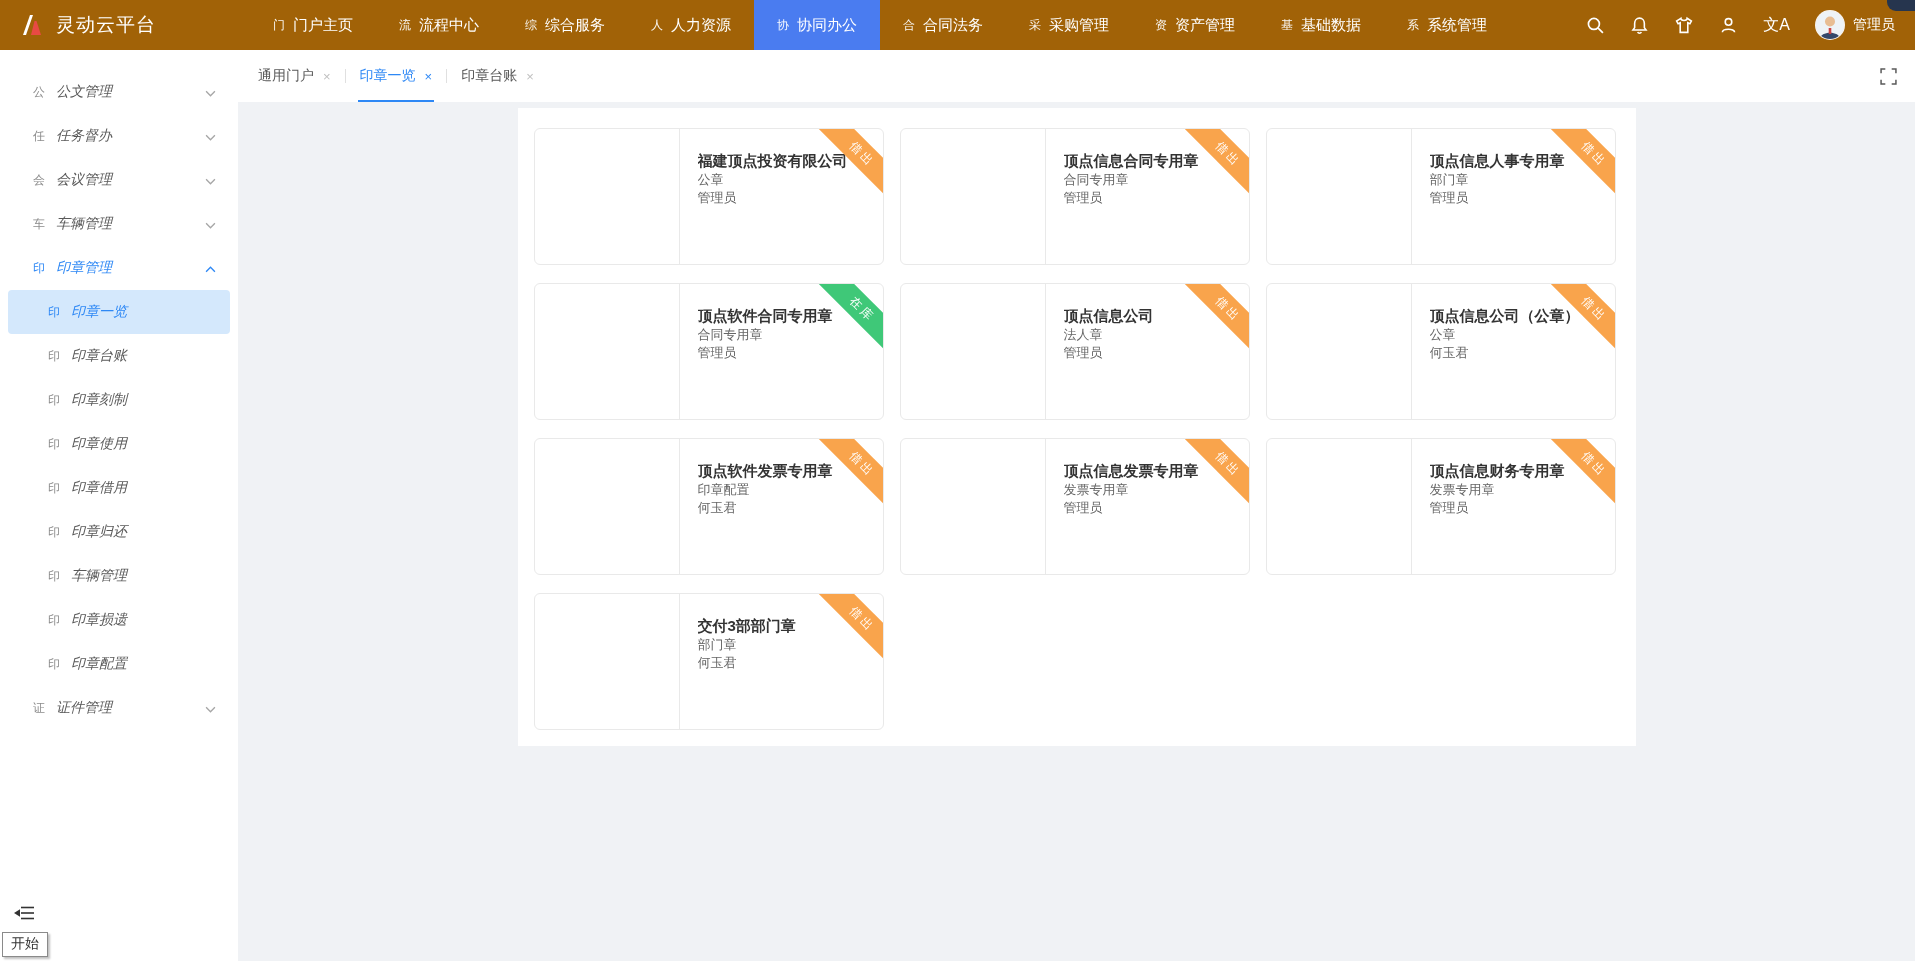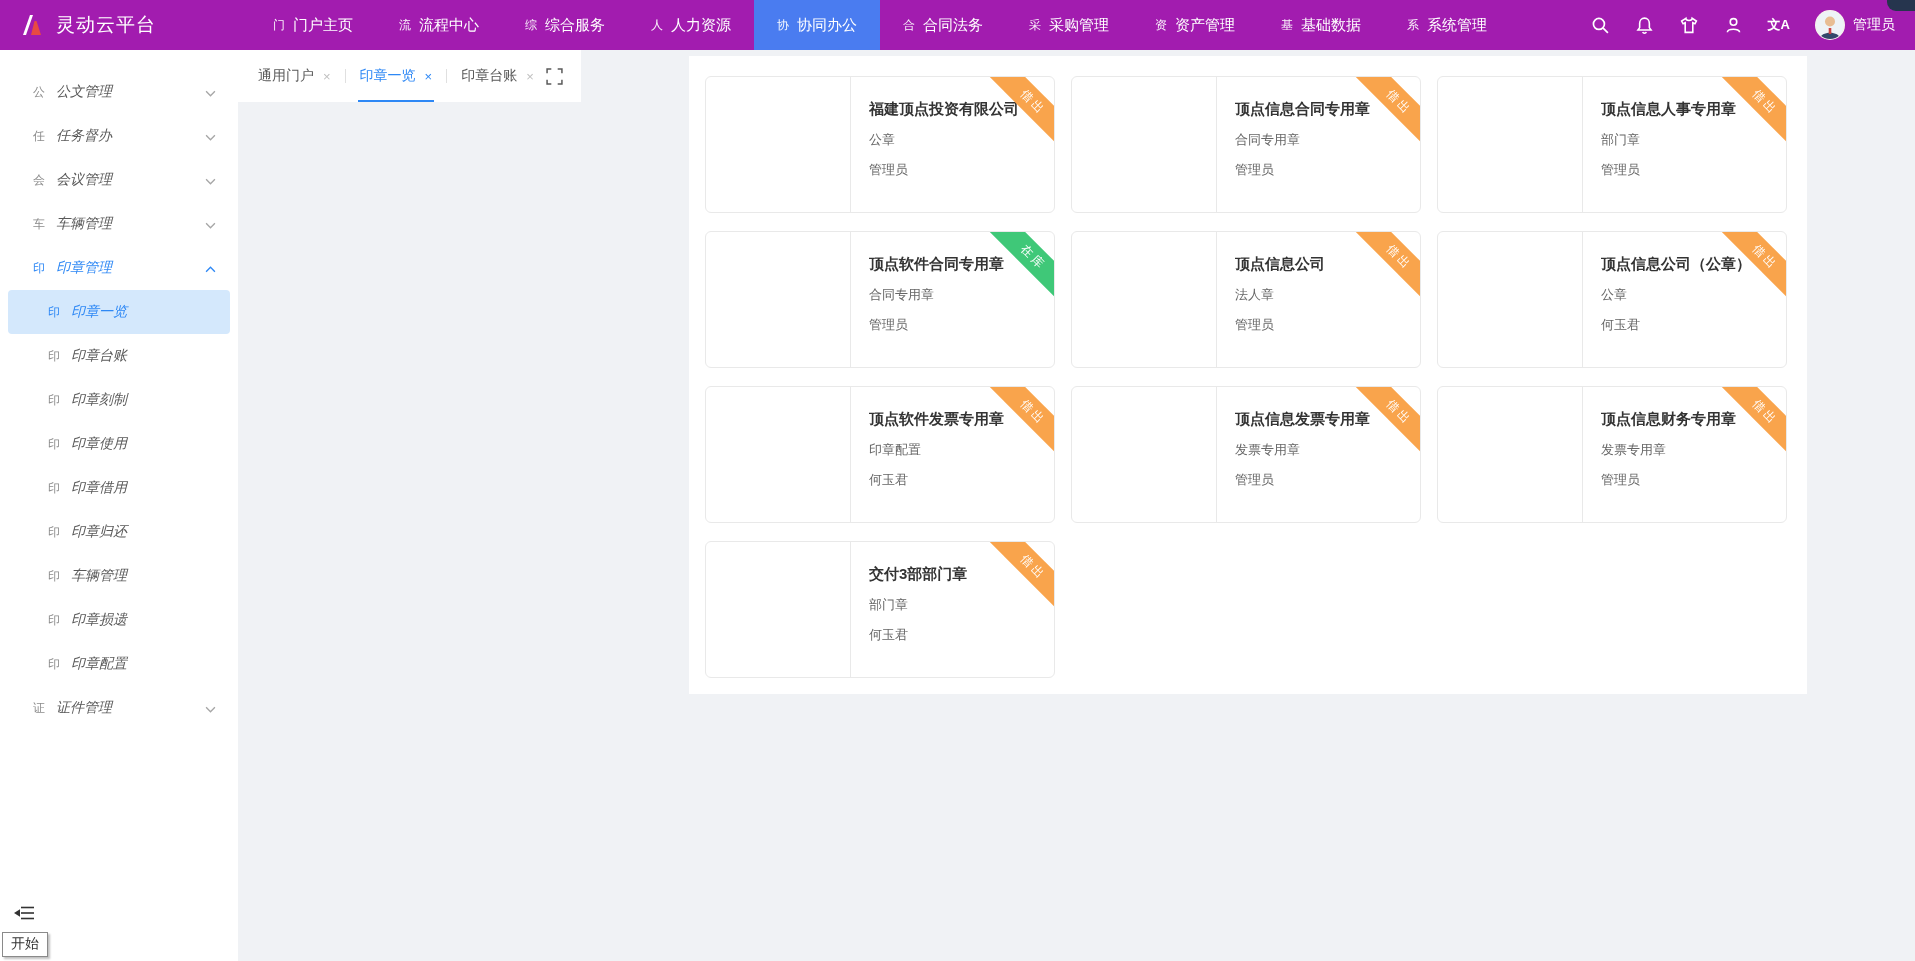--- a/index.html
+++ b/index.html
@@ -1,37 +1,37 @@
 <!DOCTYPE html>
 <html><head>
 <meta charset="utf-8">
 <style>
   * { box-sizing: border-box; margin: 0; padding: 0; }
   html,body { width:1915px; height:961px; overflow:hidden;
     font-family:"Liberation Sans","DejaVu Sans",sans-serif; background:#f0f2f5; }
 
   
-  .topbar { height:50px; background:#a21caf; display:flex; align-items:center; color:#fff; position:relative; }
+  .topbar { height:50px; background:#a16207; display:flex; align-items:center; color:#fff; position:relative; }
   .logo { display:flex; align-items:center; gap:10px; padding:0 20px; width:250px; font-size:19px; letter-spacing:1px; }
   .topnav { display:flex; height:100%; }
   .nav-item { display:flex; align-items:center; gap:8px; padding:0 23px; font-size:15px; cursor:pointer; white-space:nowrap; }
   .nav-item .nicon { font-size:12px; opacity:.95; }
   .nav-item.active { background:#4a7cf0; }
   .top-actions { margin-left:auto; display:flex; align-items:center; gap:25px; padding-right:20px; }
   .top-actions svg { display:block; }
-  .lang-glyph { font-size:13px; font-weight:bold; letter-spacing:0; }
+  .lang-glyph { font-size:16px; font-weight:normal; letter-spacing:0; }
   .user-wrap { display:flex; align-items:center; gap:8px; }
   .avatar { width:30px; height:30px; border-radius:50%; background:#f3e6d8; overflow:hidden; border:1px solid rgba(255,255,255,.6); }
   .username { font-size:14px; }
   .corner-pill { position:absolute; top:0; right:0; width:28px; height:11px; background:#26354e; border-bottom-left-radius:9px; }
 
   
   .shell { display:flex; height:911px; }
   .sidebar { width:238px; background:#fff; position:relative; flex-shrink:0; }
-  .main { flex:1; min-width:0; display:flex; background:#f0f2f5; }
+  .main { flex:1; min-width:0; display:flex; flex-direction:column; background:#f0f2f5; }
 
   
   .menu { padding-top:20px; font-size:14px; color:#595959; }
   .m-item { height:44px; display:flex; align-items:center; padding:0 22px 0 33px; cursor:pointer; }
   .m-icon { width:15px; font-size:12px; color:#8c8c8c; margin-right:8px; flex-shrink:0; }
   .m-label { flex:1;font-style:italic; }
   .chev { color:#a6a6a6; flex-shrink:0; }
   .m-item.active-parent, .m-item.active-parent .m-icon, .m-item.active-parent .chev { color:#2e88f5; }
   .sub-item { height:44px; display:flex; align-items:center; padding-left:40px; margin:0 8px; border-radius:4px; cursor:pointer; color:#595959; }
   .sub-item.selected { background:#d4e8fc; color:#2e88f5; }
@@ -48,21 +48,21 @@
   .fullscreen-btn { margin-left:auto; color:#595959; cursor:pointer; display:flex; }
 
   
   .content { flex:1; position:relative; }
   .panel { width:1118px; margin:6px auto 0; background:#fff; padding:20px 16px 16px; }
   .grid { display:grid; grid-template-columns:repeat(3,350px); gap:18px 16px; }
   .card { position:relative; height:137px; border:1px solid #e9e9e9; border-radius:6px; background:#fff; display:flex; overflow:hidden; cursor:pointer; }
   .card-img { width:145px; border-right:1px solid #e9e9e9; flex-shrink:0; }
   .card-body { flex:1; padding:23px 14px 0 18px; min-width:0; }
   .card-title { font-size:15px; font-weight:bold; color:#333; white-space:nowrap; overflow:hidden; }
-  .card-line { font-size:13px; color:#666; margin-top:12px; white-space:nowrap; overflow:hidden; }
+  .card-line { font-size:13px; color:#666; white-space:nowrap; overflow:hidden; }
   .ribbon { position:absolute; top:12px; right:-28px; width:100px; transform:rotate(45deg); text-align:center; color:#fff; font-size:12px; padding:4px 0; letter-spacing:3px; text-indent:3px; }
 
   
   .collapse-btn { position:absolute; left:14px; bottom:36px; cursor:pointer; color:#333; }
   .start-tip { position:absolute; left:2px; bottom:4px; background:#fff; border:1px solid #8a8a8a;
     box-shadow:2px 2px 2px rgba(0,0,0,.25); padding:2px 8px 3px; font-size:14px; color:#333; }
 </style>
 </head>
 <body>
 

